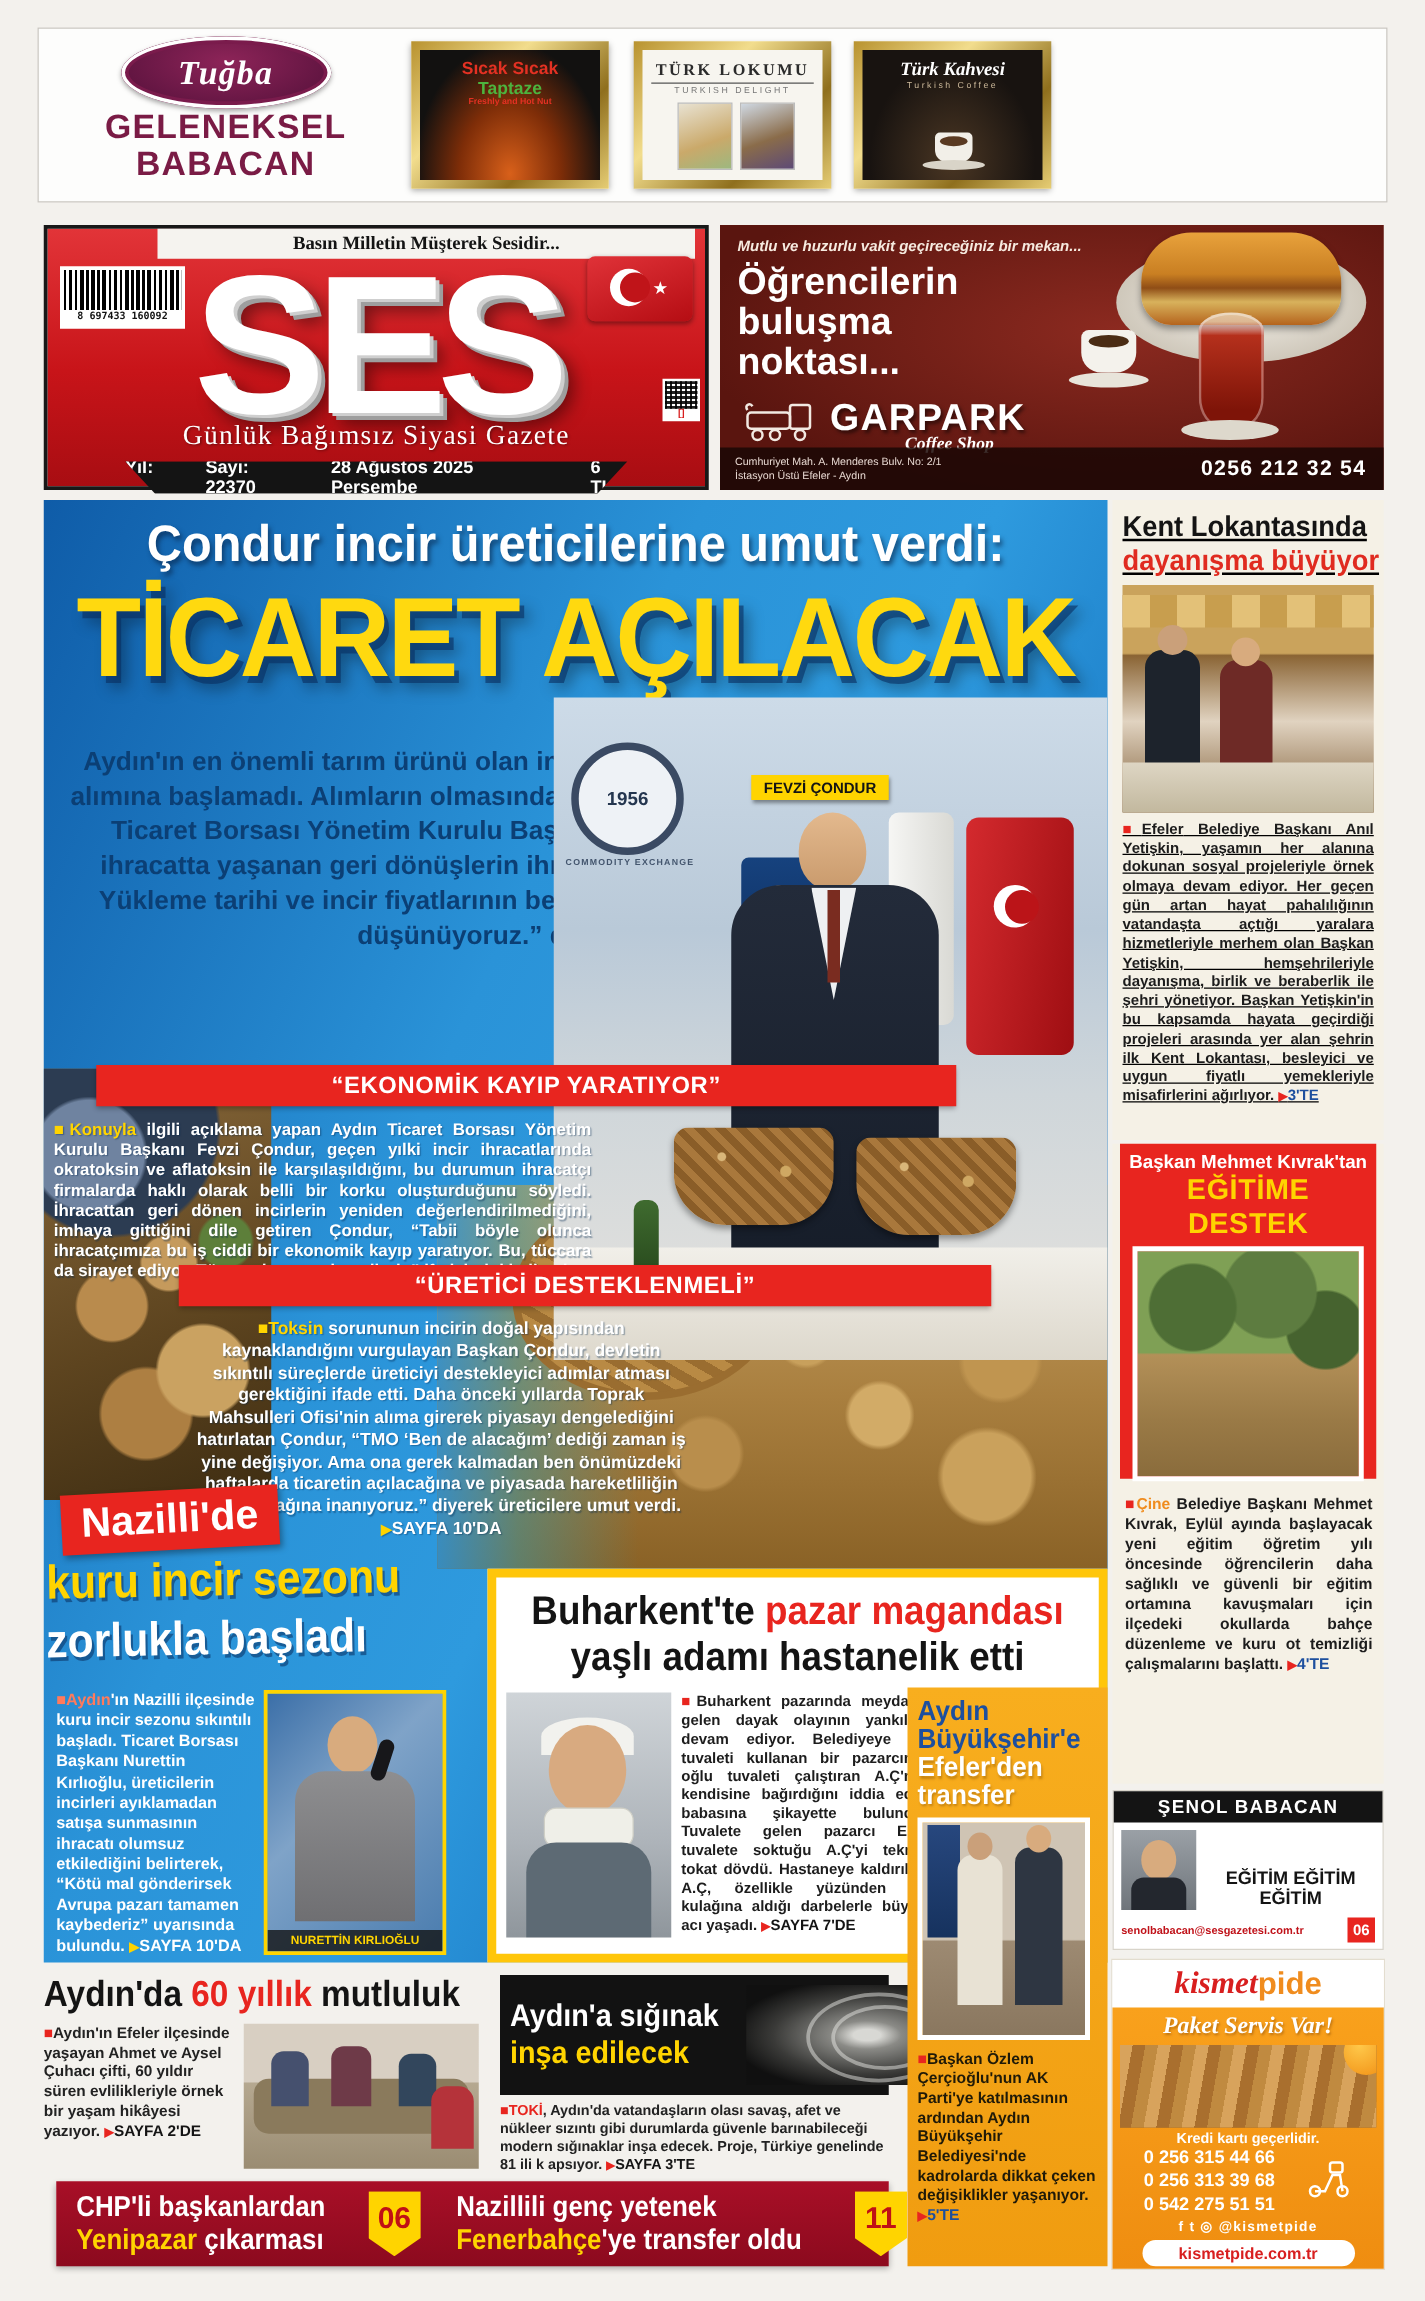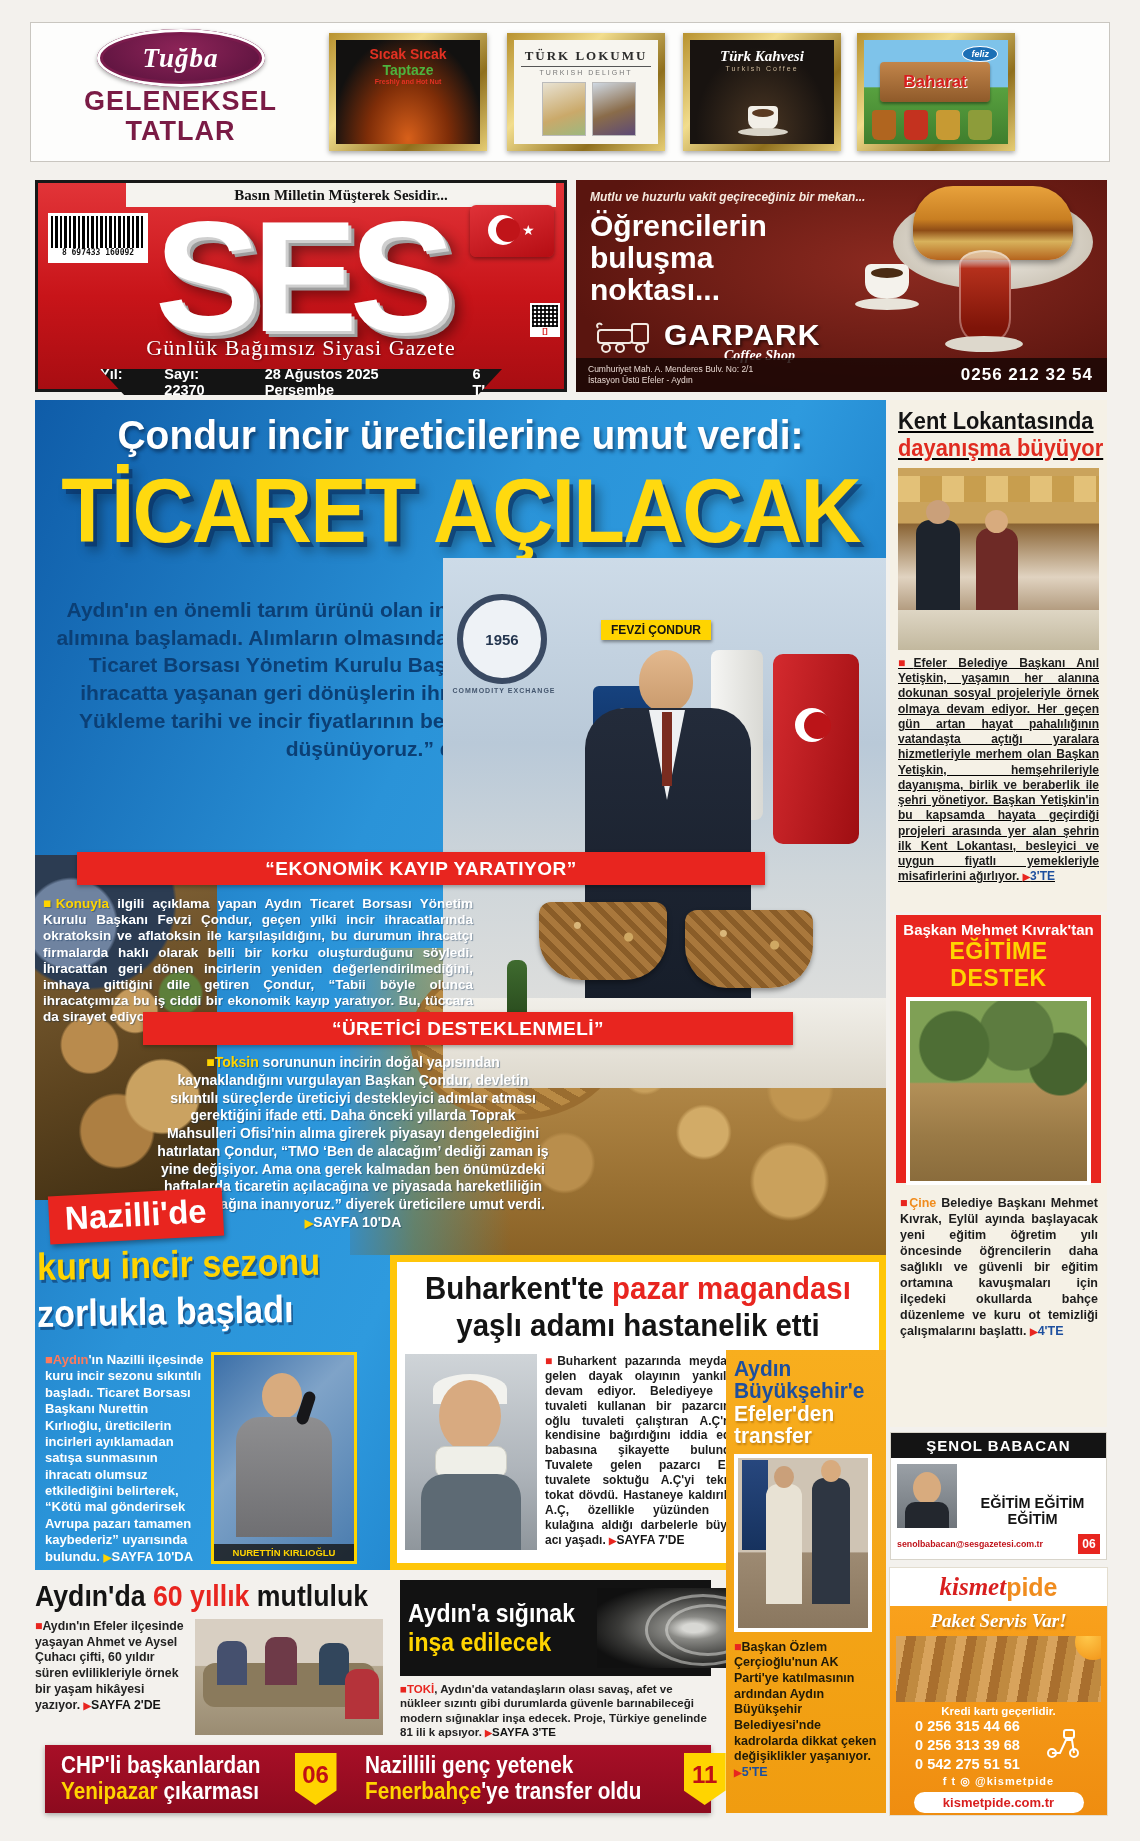--- a/index.html
+++ b/index.html
@@ -241,21 +241,21 @@
 <body>
 
 <div id="page">
 
   <div id="top-ads" class="abs">
     <div id="tugba" class="abs">
       <div class="oval">
           <span>Tuğba</span>
         </div>
       <div class="t1">GELENEKSEL</div>
-      <div class="t2">TATLAR</div>
+      <div class="t2">BABACAN</div>
     </div>
     <div id="frame-1" class="frame">
       <div class="inner">
         <div class="a">Sıcak Sıcak</div>
         <div class="b">Taptaze</div>
         <div class="c">Freshly and Hot Nut</div>
       </div>
     </div>
     <div id="frame-2" class="frame">
       <div class="inner">
@@ -264,32 +264,20 @@
         <div class="box1"></div>
         <div class="box2"></div>
       </div>
     </div>
     <div id="frame-3" class="frame">
       <div class="inner">
         <div class="a">Türk Kahvesi</div>
         <div class="b">Turkish Coffee</div>
         <div class="cup"></div>
         <div class="saucer"></div>
-      </div>
-    </div>
-    <div id="frame-4" class="frame">
-      <div class="inner">
-        <div class="feliz">feliz</div>
-        <div class="sign">
-            <span>Baharat</span>
-          </div>
-        <div class="sack sk1"></div>
-        <div class="sack sk2"></div>
-        <div class="sack sk3"></div>
-        <div class="sack sk4"></div>
       </div>
     </div>
   </div>
 
   <div id="masthead" class="abs">
     <div id="mh-slogan">Basın Milletin Müşterek Sesidir...</div>
     <div id="mh-title">SES</div>
     <div id="mh-barcode">
       <div class="bars"></div>
       <div class="digits">8 697433 160092</div>

